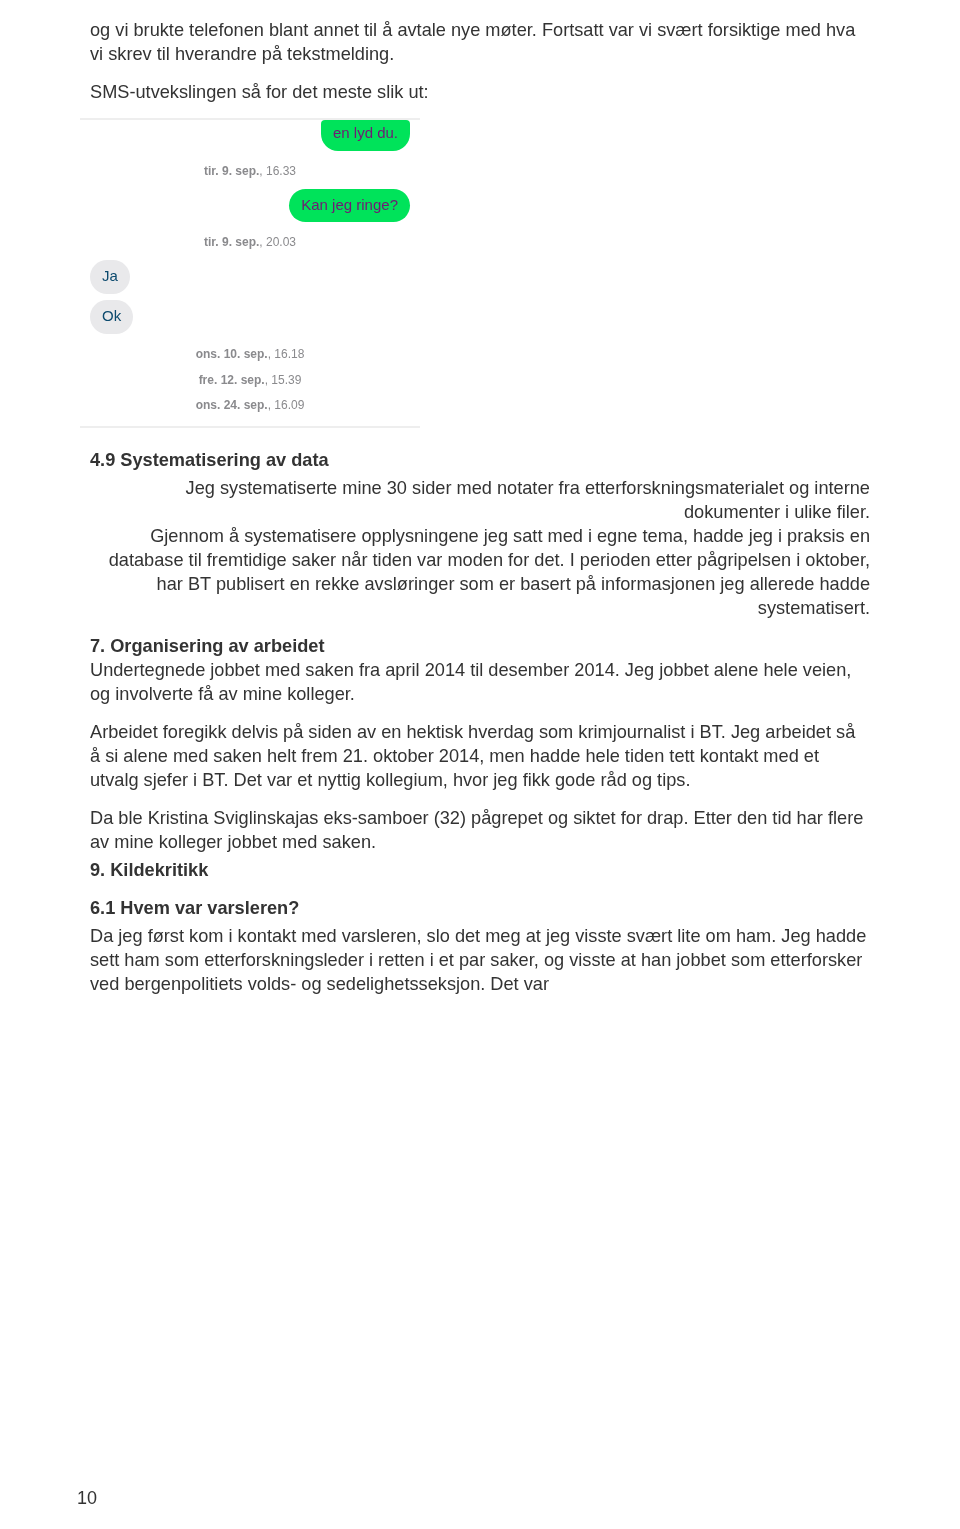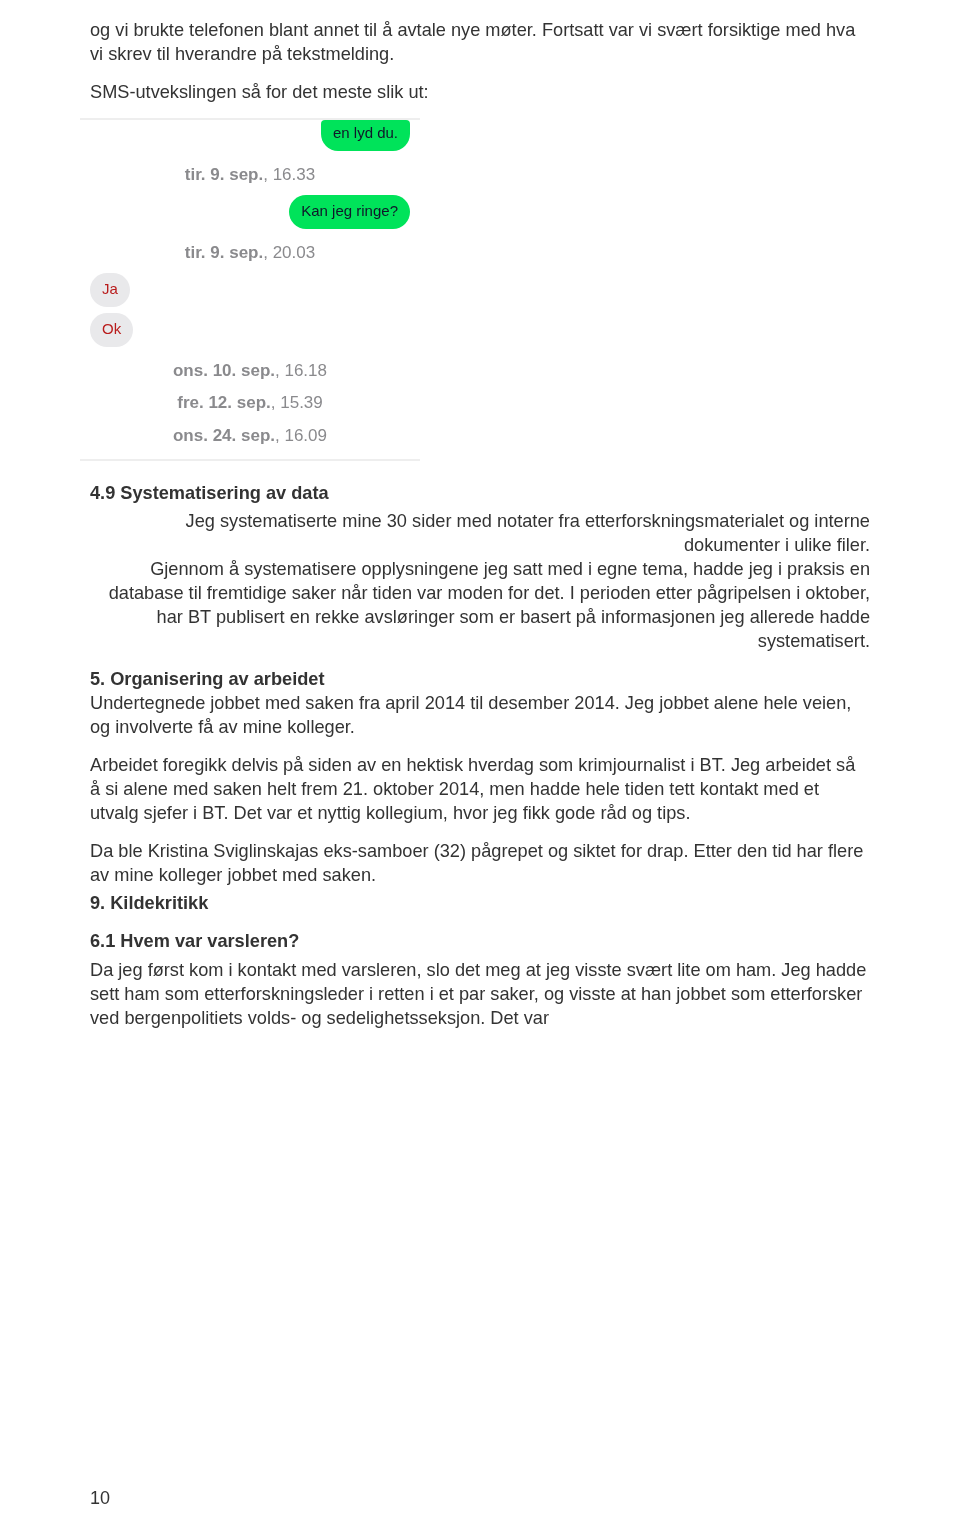--- a/index.html
+++ b/index.html
@@ -23,40 +23,40 @@
     margin: 6px 0 20px -10px;
     background: #fff;
     border-top: 2px solid #eee;
     border-bottom: 2px solid #eee;
     padding: 4px 0 6px 0;
     font-family: -apple-system, "Helvetica Neue", Arial, sans-serif;
     font-size: 15px;
     position: relative;
   }
   .sms-row { display: flex; padding: 0 10px; }
-  .sms-row.ts { justify-content: center; color: #8a8a8d; font-size: 17px; margin: 10px 0 6px; }
+  .sms-row.ts { justify-content: center; color: #8a8a8d; font-size: 12px; margin: 10px 0 6px; }
   .sms-row.ts .ts-bold { font-weight: 600; }
   .bubble {
     display: inline-block;
     padding: 7px 12px 8px;
     border-radius: 17px;
     max-width: 200px;
     line-height: 1.25;
     word-wrap: break-word;
     margin: 3px 0;
   }
   .sms-row.out { justify-content: flex-end; }
-  .sms-row.out .bubble { background: #00e35a; color: #0f172a; }
+  .sms-row.out .bubble { background: #00e35a; color: #701a75; }
   .sms-row.in { justify-content: flex-start; }
-  .sms-row.in .bubble { background: #e9e9eb; color: #b91c1c; }
+  .sms-row.in .bubble { background: #e9e9eb; color: #0c4a6e; }
   .bubble.cut { border-top-left-radius: 4px; border-top-right-radius: 4px; margin-top: -4px; padding-top: 4px; }
 
   .pagenum {
     position: absolute;
-    left: 90px;
+    left: 77px;
     bottom: 18px;
     font-size: 18px;
     color: #333;
   }
   body { position: relative; min-height: 1529px; }
 </style>
 </head>
 <body>
 
 <p class="para">og vi brukte telefonen blant annet til å avtale nye møter. Fortsatt var vi svært forsiktige med hva vi skrev til hverandre på tekstmelding.</p>
@@ -97,21 +97,21 @@
   </div>
 </div>
 
 <p class="para tight">
   <span class="section-heading">4.9 Systematisering av data</span>
 </p>
 <p class="para" style="white-space:pre-line;text-align:right;">Jeg systematiserte mine 30 sider med notater fra etterforskningsmaterialet og interne dokumenter i ulike filer.
 Gjennom å systematisere opplysningene jeg satt med i egne tema, hadde jeg i praksis en database til fremtidige saker når tiden var moden for det. I perioden etter pågripelsen i oktober, har BT publisert en rekke avsløringer som er basert på informasjonen jeg allerede hadde systematisert.</p>
 
 <p class="para">
-  <span class="bold-inline">5. Organisering av arbeidet</span><br>
+  <span class="bold-inline">7. Organisering av arbeidet</span><br>
   <span>Undertegnede jobbet med saken fra april 2014 til desember 2014. Jeg jobbet alene hele veien, og involverte få av mine kolleger.</span>
 </p>
 <p class="para">Arbeidet foregikk delvis på siden av en hektisk hverdag som krimjournalist i BT. Jeg arbeidet så å si alene med saken helt frem 21. oktober 2014, men hadde hele tiden tett kontakt med et utvalg sjefer i BT. Det var et nyttig kollegium, hvor jeg fikk gode råd og tips.</p>
 <p class="para tight">Da ble Kristina Sviglinskajas eks-samboer (32) pågrepet og siktet for drap. Etter den tid har flere av mine kolleger jobbet med saken.</p>
 
 <p class="para">
   <span class="section-heading">9. Kildekritikk</span>
 </p>
 
 <p class="para tight">

